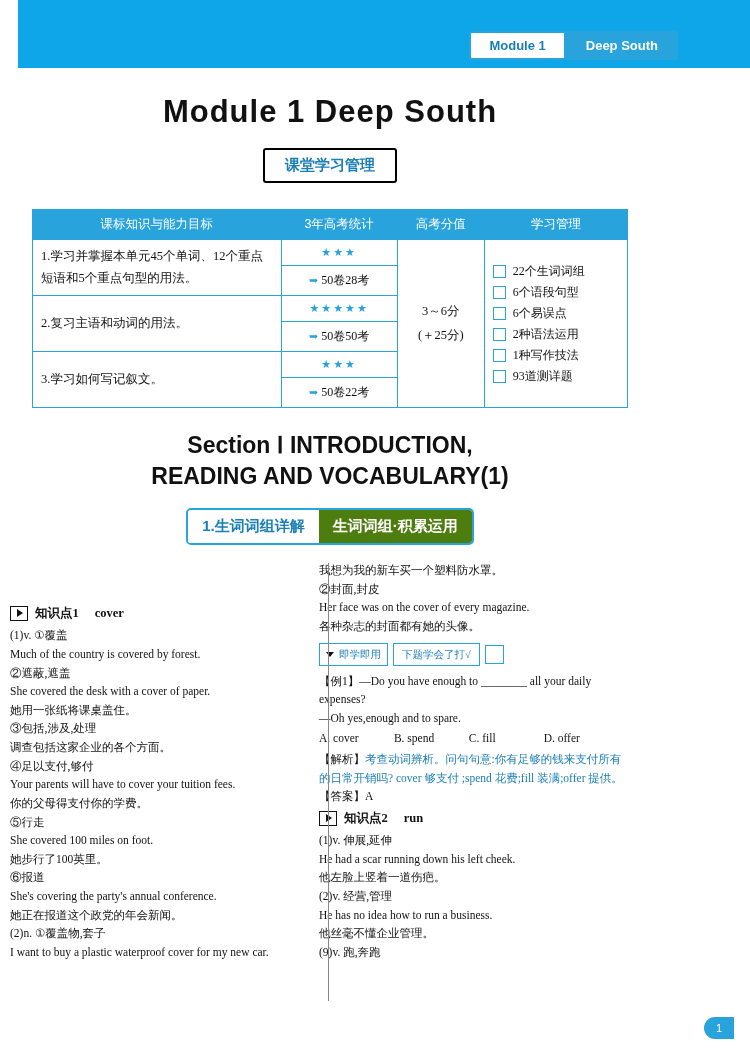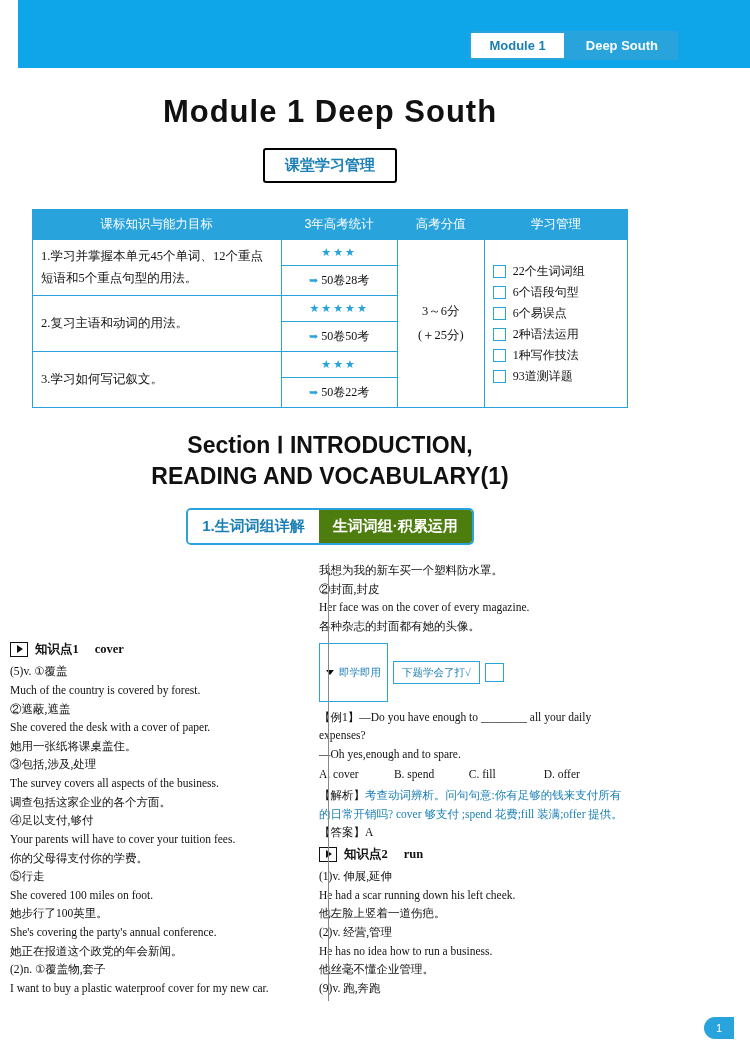--- a/index.html
+++ b/index.html
@@ -99,21 +99,21 @@
     margin-left:1px;
   }
   .kp .lbl{font-weight:bold;font-size:12.5px;margin-right:16px;}
   .kp .word{font-weight:bold;font-size:12.5px;}
   .en{font-family:"Liberation Serif", serif;}
   .mini-bar{
     display:flex;align-items:center;margin:7px 0 6px 0;
   }
   .mini-bar .b1{
     border:1px solid #29a3dc;color:#1a7fb5;background:#fff;
-    font-size:10.5px;padding:20px 6px;display:flex;align-items:center;
+    font-size:10.5px;padding:2px 6px;display:flex;align-items:center;
   }
   .mini-bar .b1 .caret{
     width:0;height:0;border-top:5px solid #111;
     border-left:4px solid transparent;border-right:4px solid transparent;
     margin-right:5px;
   }
   .mini-bar .b2{
     border:1px solid #29a3dc;color:#1a7fb5;background:#fff;
     font-size:10.5px;padding:2px 8px;margin-left:5px;
   }
@@ -239,34 +239,34 @@
     <div class="divider"></div>
 
     <div class="col">
       <div class="kp">
         <span class="tri">
             <span></span>
           </span>
         <span class="lbl zh">知识点1</span>
         <span class="word en">cover</span>
       </div>
-      <div class="zh">(5)v. ①覆盖</div>
+      <div class="zh">(1)v. ①覆盖</div>
       <div class="en">Much of the country is covered by forest.</div>
       <div class="zh">②遮蔽,遮盖</div>
       <div class="en">She covered the desk with a cover of paper.</div>
       <div class="zh">她用一张纸将课桌盖住。</div>
       <div class="zh">③包括,涉及,处理</div>
-      <div class="en">The survey covers all aspects of the business.</div>
       <div class="zh">调查包括这家企业的各个方面。</div>
       <div class="zh">④足以支付,够付</div>
       <div class="en">Your parents will have to cover your tuition fees.</div>
       <div class="zh">你的父母得支付你的学费。</div>
       <div class="zh">⑤行走</div>
       <div class="en">She covered 100 miles on foot.</div>
       <div class="zh">她步行了100英里。</div>
+      <div class="zh">⑥报道</div>
       <div class="en">She's covering the party's annual conference.</div>
       <div class="zh">她正在报道这个政党的年会新闻。</div>
       <div class="zh">(2)n. ①覆盖物,套子</div>
       <div class="en">I want to buy a plastic waterproof cover for my new car.</div>
     </div>
 
     <div class="col">
       <div class="zh">我想为我的新车买一个塑料防水罩。</div>
       <div class="zh">②封面,封皮</div>
       <div class="en">Her face was on the cover of every magazine.</div>

